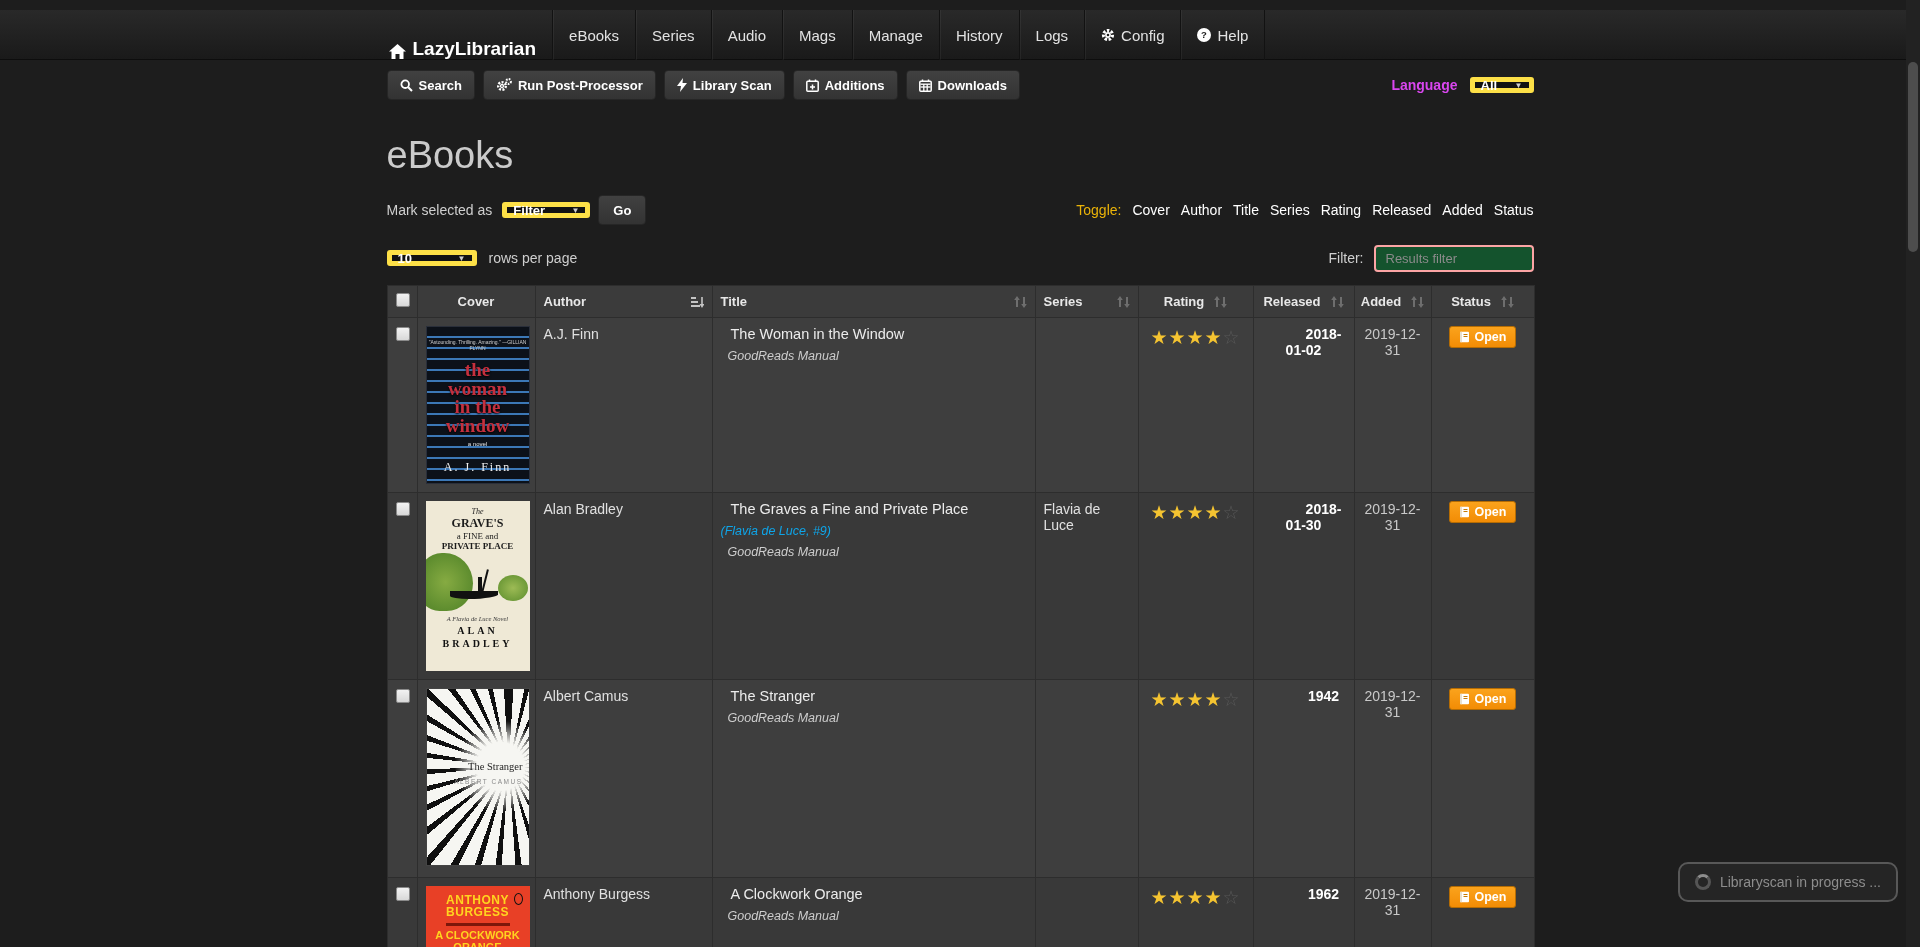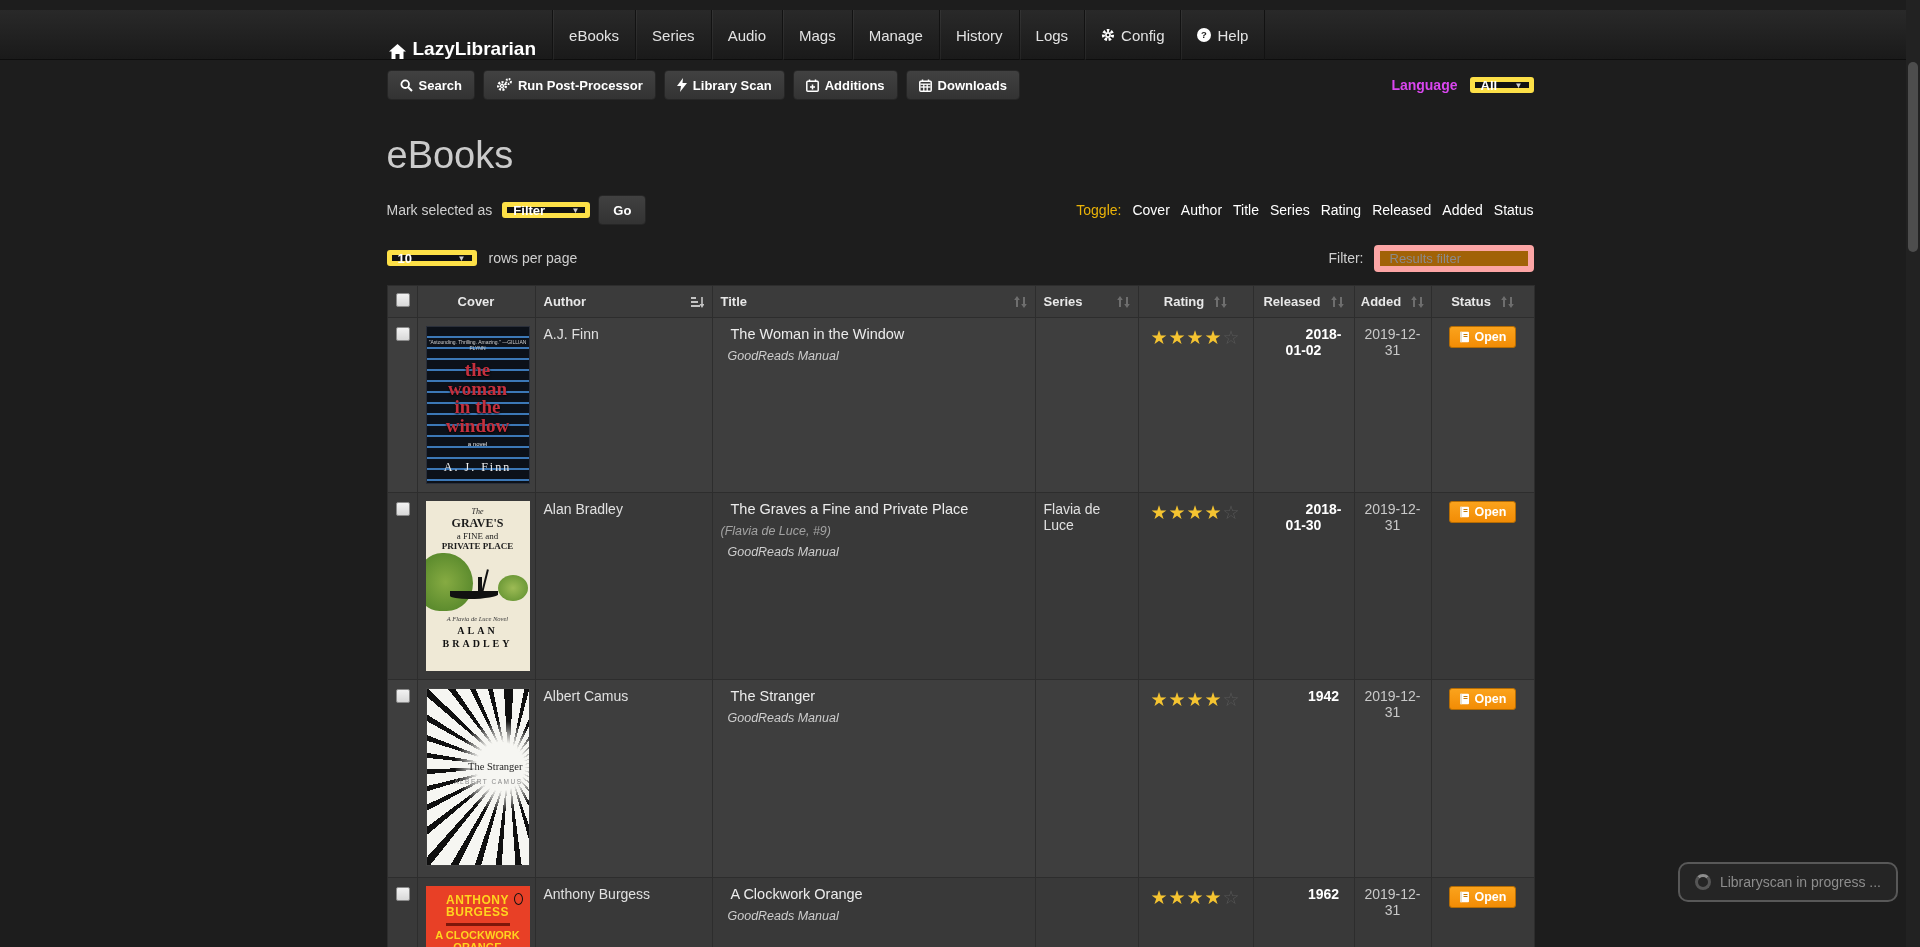--- a/index.html
+++ b/index.html
@@ -40,21 +40,21 @@
   .btn-go { margin-left:8px; padding:0 14px; }
   .toggle-group { margin-left:auto; display:flex; align-items:center; gap:11px; font-size:14px; }
   .toggle-label { color:#eab308; }
   .toggle-link { color:#fff; cursor:pointer; }
 
   .controls-row { display:flex; align-items:center; height:30px; margin-bottom:12px; }
   .sel-rows { width:90px; }
   .rows-label { margin-left:12px; font-size:14px; color:#cfcfcf; }
   .filter-group { margin-left:auto; display:flex; align-items:center; gap:10px; }
   .filter-label { font-size:14px; color:#cfcfcf; }
-  .filter-input { width:160px; height:27px; background:#a16207; border:6px solid #fca5a5;
+  .filter-input { width:160px; height:27px; background:#14532d; border:2px solid #fca5a5;
     border-radius:4px; padding:0 10px; color:#ddd; font-size:13px; outline:none; }
   .filter-input::placeholder { color:#8b8b8b; }
 
   
   table.books { width:1147px; border-collapse:collapse; table-layout:fixed;
     border:1px solid #2d2d2d; }
   th,td { border:1px solid #2d2d2d; vertical-align:top; }
   thead th { background:#3b3b3b; height:32px; font-size:13px; color:#e8e8e8;
     vertical-align:middle; padding:0 8px; cursor:pointer; }
   .th-flex { display:flex; align-items:center; justify-content:space-between; }
@@ -62,21 +62,21 @@
   tbody tr:nth-child(odd) td { background:#3e3e3e; }
   tbody tr:nth-child(even) td { background:#393939; }
   td { padding:8px; font-size:14px; color:#e0e0e0; }
   td.cell-check, th.col-check { text-align:center; vertical-align:top; padding-top:9px; }
   thead th.col-check { vertical-align:middle; padding-top:0; }
   .cb { appearance:none; -webkit-appearance:none; width:14px; height:14px;
     background:linear-gradient(#f2f2f2,#d8d8d8); border:1px solid #8a8a8a; border-radius:2px;
     cursor:pointer; display:inline-block; }
   td.cell-cover { text-align:center; }
   .title-link { display:block; margin-left:10px; color:#ececec; cursor:pointer; font-size:14.5px; }
-  .sub-italic { font-style:italic; font-size:12.5px; color:#a3a3a3; margin-top:7px; }
+  .sub-italic { font-style:italic; font-size:12.5px; color:#0ea5e9; margin-top:7px; }
   .src-italic { font-style:italic; font-size:12.5px; color:#cdcdcd; margin-top:7px;margin-left:7px; }
   td.cell-center { text-align:center; }
   .released-val { font-weight:bold; color:#fff;margin-left:40px; }
   .added-val { color:#c9c9c9; }
   .stars { display:inline-block; letter-spacing:1px; white-space:nowrap; }
   .star-full { color:#f5c431; font-size:19px; }
   .star-empty { color:#585858; font-size:19px; }
   .btn-open { display:inline-flex; align-items:center; gap:5px;
     background:linear-gradient(#fba31c,#f28c05); border:1px solid #b56c03; border-radius:3px;
     padding:3px 9px; color:#fff; font-size:12.5px; font-weight:bold; cursor:pointer; }

